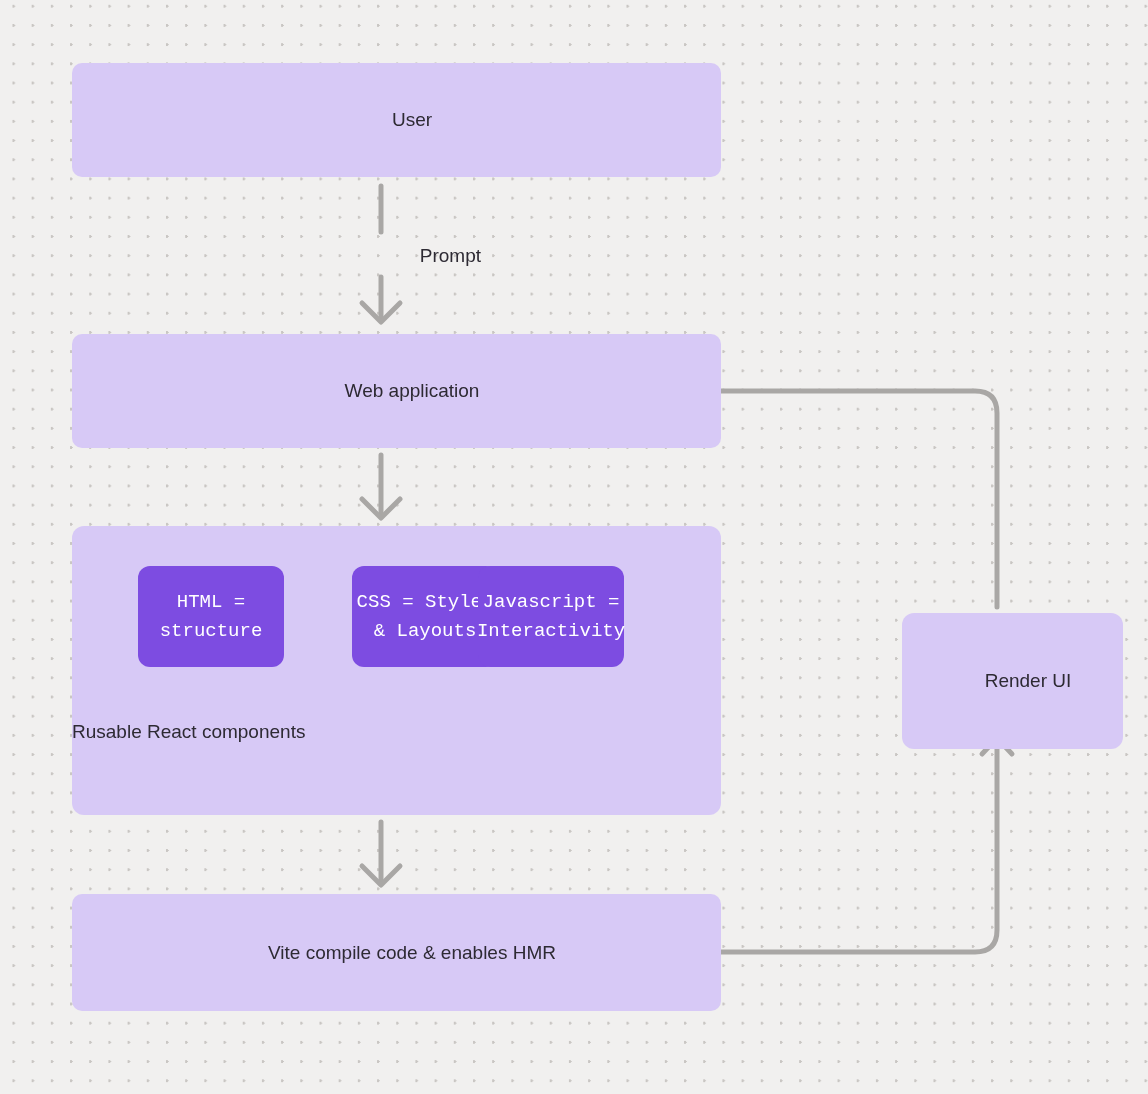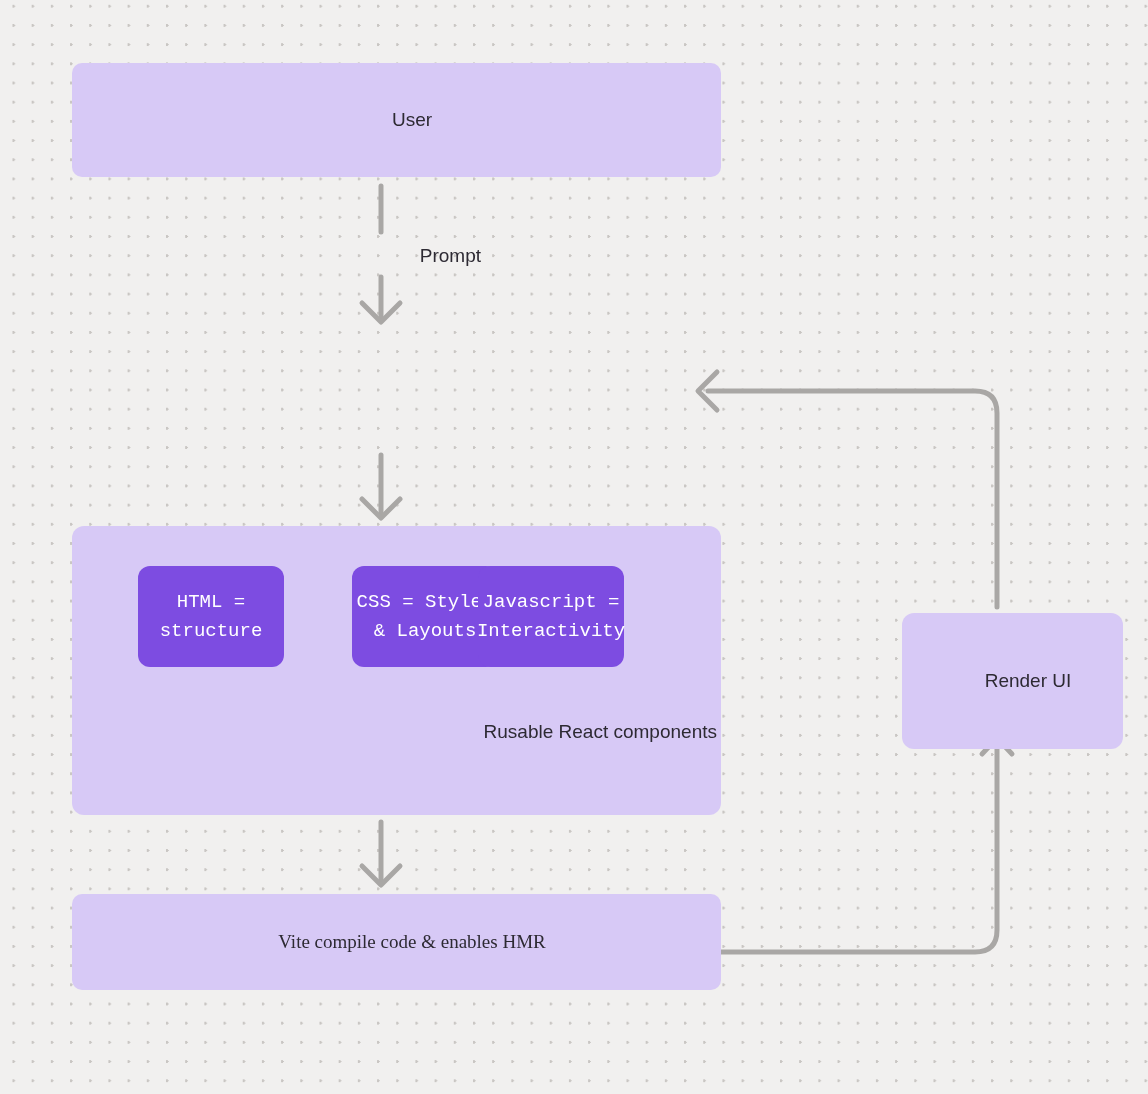--- a/index.html
+++ b/index.html
@@ -28,21 +28,21 @@
     align-items: center;
     justify-content: center;
     color: var(--text_dark);
     font-size: 19px;
     line-height: 1.35;
     padding-left: 31px;
   }
   #node-user           { left: 72px;  top: 63px;  width: 618px; height: 114px; }
   #node-webapp         { left: 72px;  top: 334px; width: 618px; height: 114px; }
   #node-group          { left: 72px;  top: 526px; width: 618px; height: 289px; border-radius: 12px; }
-  #node-vite           { left: 72px;  top: 894px; width: 618px; height: 96px; font-family: Liberation Serif, serif; }
+  #node-vite           { left: 72px;  top: 894px; width: 618px; height: 117px; }
   #node-render-ui      { left: 902px; top: 613px; width: 190px; height: 136px; border-radius: 12px; }
   .subnode {
     position: absolute;
     top: 40px;
     width: 146px;
     height: 101px;
     background: var(--box_dark);
     border-radius: 12px;
     display: flex;
     align-items: center;
@@ -54,23 +54,23 @@
     text-align: center;
     white-space: pre-line;
     font-family: Liberation Mono, monospace;
   }
   #subnode-html { left: 66px;  }
   #subnode-css  { left: 244px; margin-left: 36px; }
   #subnode-js   { left: 406px; }
   .group-label {
     position: absolute;
     left: 0;
-    right: 4px;
+    right: 10px;
     top: 193px;
-    text-align: right;
+    text-align: left;
     color: var(--text_dark);
     font-size: 19px;
   }
   .edge-label {
     position: absolute;
     left: 281px;
     top: 245px;
     width: 200px;
     text-align: right;
     color: var(--text_dark);
@@ -115,20 +115,23 @@
     <path d="M997 607 V413 Q997 391 975 391 H708"></path>
     <path d="M717 372 L698 391 L717 410"></path>
   </svg>
 
   <div class="node" id="node-user">
     <span>User</span>
   </div>
 
   <div class="edge-label">Prompt</div>
 
+  <div class="node" id="node-webapp">
+    <span>Web application</span>
+  </div>
 
   <div class="node" id="node-group">
     <div class="subnode" id="subnode-html">
       <span>HTML =
 structure</span>
     </div>
     <div class="subnode" id="subnode-css">
       <span>CSS = Styles
 &amp; Layouts</span>
     </div>

